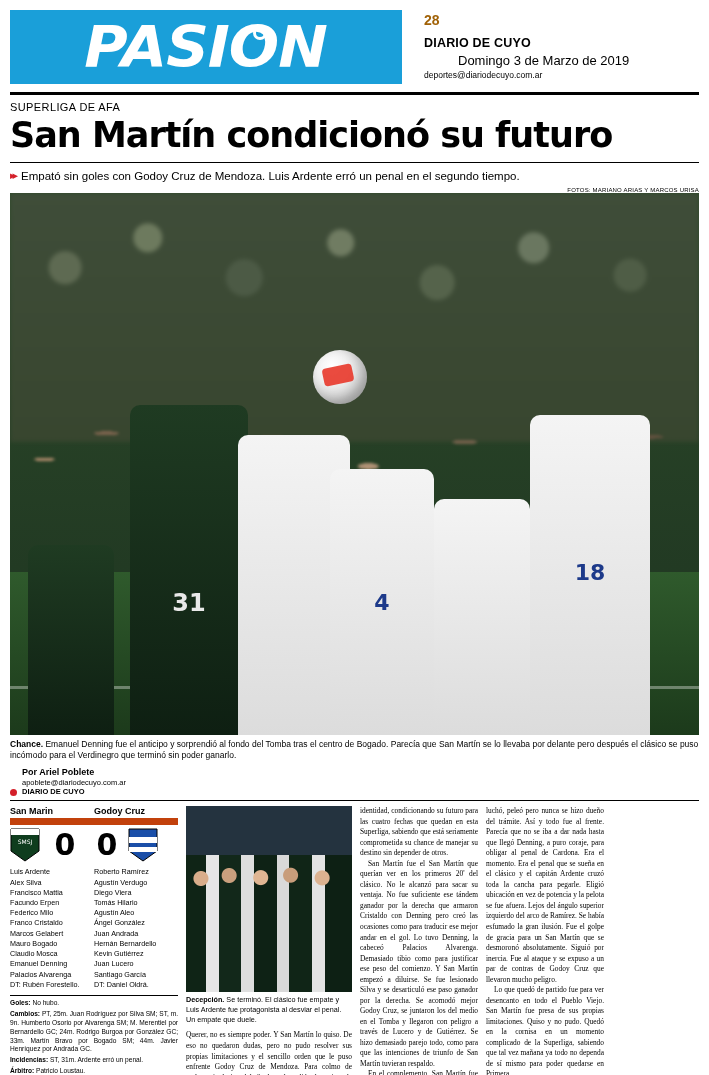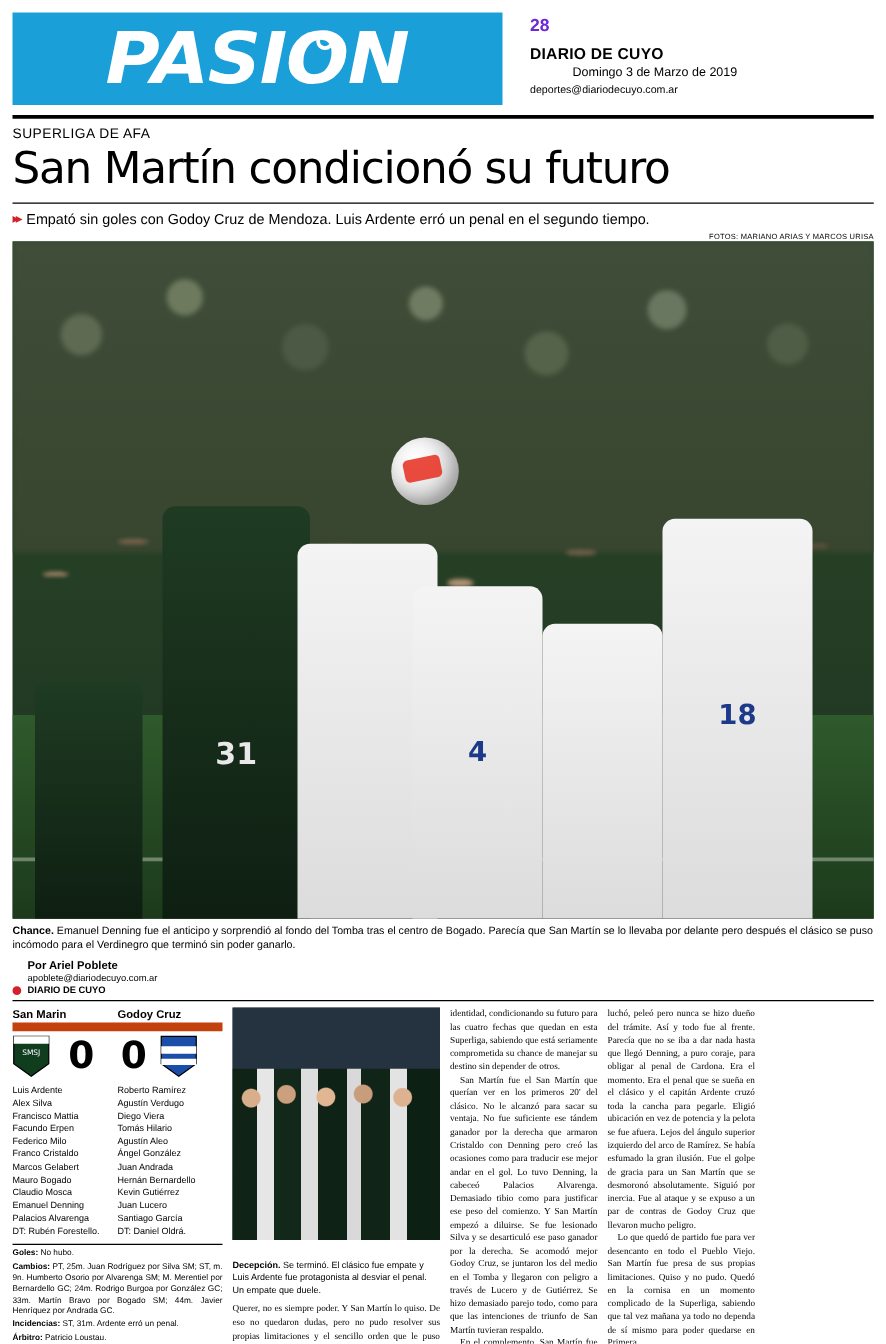--- a/index.html
+++ b/index.html
@@ -39,35 +39,35 @@
     border: 3px solid #ffffff;
     border-radius: 50%;
     top: 16px; left: 243px;
   }
   .masthead-right {
     flex: 1;
     padding-left: 22px;
     padding-top: 2px;
   }
   .page-num {
-    font-size: 14px; font-weight: bold; color: #6d28d9; margin-bottom: 8px;
+    font-size: 14px; font-weight: bold; color: #a16207; margin-bottom: 8px;
   }
   .paper-name { font-size: 12.5px; font-weight: bold; letter-spacing: .2px; }
-  .paper-date { font-size: 10px; margin-top: 3px; padding-left: 34px; }
+  .paper-date { font-size: 13px; margin-top: 3px; padding-left: 34px; }
   .paper-mail { font-size: 8.5px; margin-top: 2px; }
 
   .rule-top { border-top: 3px solid #000; margin-top: 8px; }
 
   
   .kicker {
     font-size: 11px; letter-spacing: .4px; margin-top: 6px; color: #000;
   }
   .headline {
     font-family: "DejaVu Sans", sans-serif;
-    font-weight: normal;
+    font-weight: bold;
     font-size: 35px;
     line-height: 1.05;
     letter-spacing: -1px;
     margin-top: 4px;
   }
   .rule-thin { border-top: 1px solid #000; margin-top: 8px; }
 
   .subhead-row { display: flex; align-items: flex-start; margin-top: 6px; }
   .chev { color: #d4202a; font-size: 11px; margin-right: 6px; line-height: 1.2; letter-spacing: -3px; }
   .subhead {
@@ -192,21 +192,21 @@
   }
   .sec-photo .faces {
     position: absolute; left: 0; top: 30%; width: 100%; height: 16%;
     background:
       radial-gradient(circle at 9% 55%, #d9ae8b 0 7px, transparent 8px),
       radial-gradient(circle at 26% 45%, #caa07e 0 7px, transparent 8px),
       radial-gradient(circle at 45% 52%, #e0b693 0 7px, transparent 8px),
       radial-gradient(circle at 63% 44%, #c89d7b 0 7px, transparent 8px),
       radial-gradient(circle at 82% 53%, #dcb290 0 7px, transparent 8px);
   }
-  .sec-caption { font-size: 7.2px; line-height: 1.35; margin-top: 15px; }
+  .sec-caption { font-size: 7.2px; line-height: 1.35; margin-top: 3px; }
   .sec-caption b { font-weight: bold; }
 
   
   .col-body { width: 118px; }
   .body-text p {
     margin: 0; font-size: 7.4px; line-height: 1.42; text-align: justify;
     font-family: "Liberation Serif", serif;
   }
   .body-text p + p { text-indent: 8px; }
   .body-text.serif-first p:first-child { text-indent: 0; }

